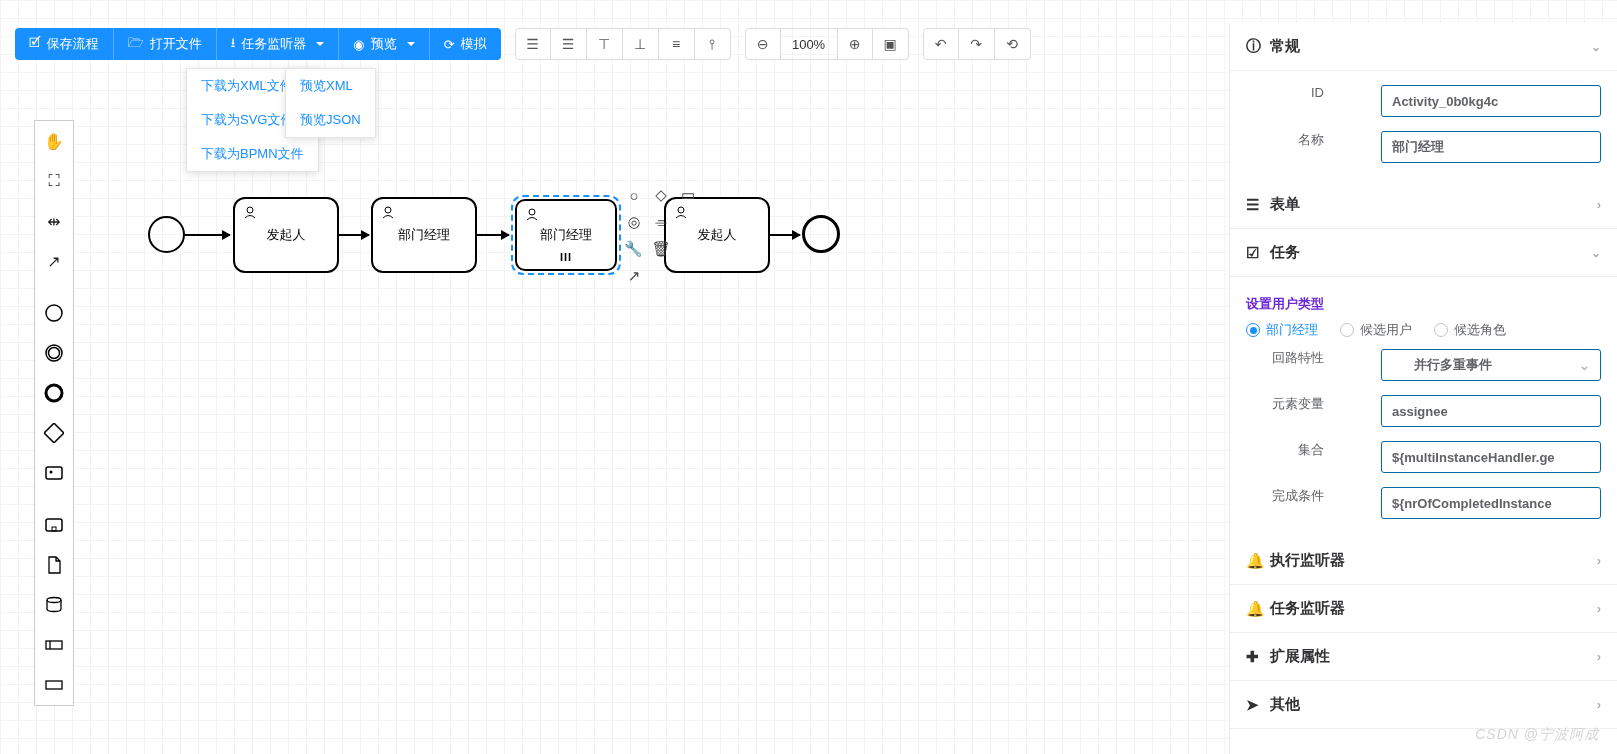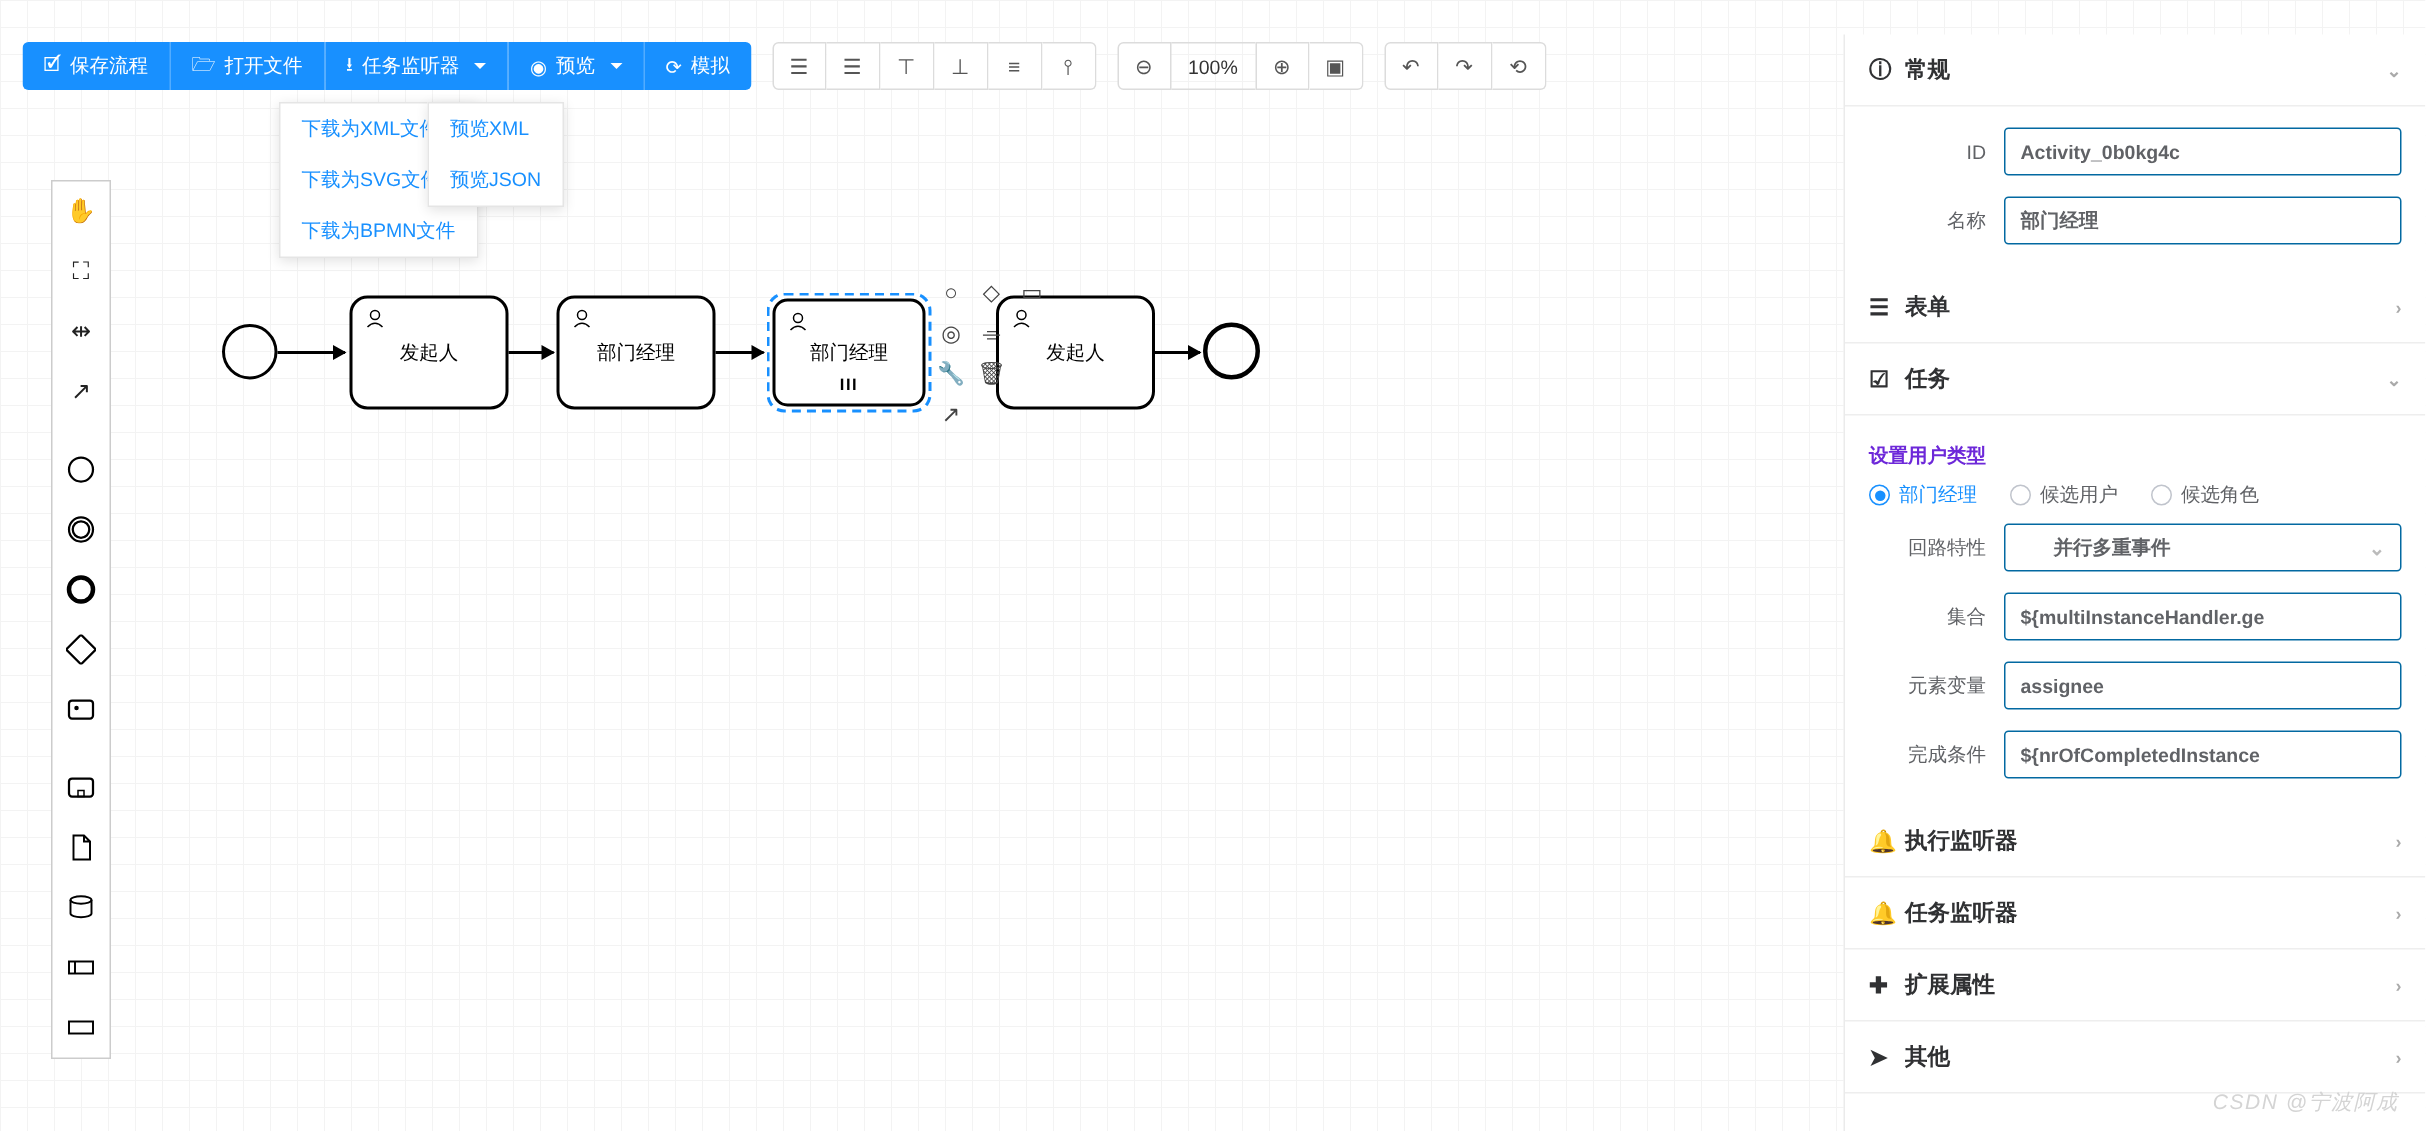--- a/index.html
+++ b/index.html
@@ -42,21 +42,21 @@
 .arrow::after { content:""; position:absolute; right:-1px; top:-4px; border-left:9px solid #000; border-top:5px solid transparent; border-bottom:5px solid transparent; }
 
 .ctx-pad { position:absolute; top:184px; left:623px; display:grid; grid-template-columns: 22px 22px 22px; gap:5px; }
 .ctx-pad span { width:22px; height:22px; display:inline-flex; align-items:center; justify-content:center; font-size:15px; color:#444; cursor:pointer; }
 
 .side-panel { position:absolute; top:23px; right:0; bottom:0; width:388px; border-left:1px solid #ebebeb; background:#fff; overflow-y:auto; }
 .sec-hdr { display:flex; align-items:center; padding: 14px 16px; font-size:15px; font-weight:600; color:#303133; border-bottom:1px solid #eee; }
 .sec-hdr .icon { margin-right:8px; width:16px; display:inline-flex; }
 .sec-hdr .chev { margin-left:auto; color:#aaa; font-size:12px; }
 .sec-body { padding: 14px 16px 4px; }
-.form-row { display:flex; align-items:center; margin-bottom:14px; font-size:13px; }
+.form-row { display:flex; margin-bottom:14px; font-size:13px;gap:45px; }
 .form-row label { width:90px; text-align:right; padding-right:12px; color:#606266; }
 .form-row input, .form-row .select { flex:1; height:32px; border:1px solid #0369a1; border-radius:3px; padding:0 10px; font-size:13px; color:#606266;font-weight:bold; }
 .form-row .select { display:flex; align-items:center; justify-content:space-between;padding-left:32px; }
 .sub-title { font-size:13px; font-weight:700; color:#6d28d9; margin:4px 0 8px; }
 .radios { display:flex; gap:22px; align-items:center; font-size:13px; margin-bottom:10px; }
 .radio { display:inline-flex; align-items:center; gap:6px; cursor:pointer; color:#606266; }
 .radio .dot { width:14px; height:14px; border:1px solid #c0c4cc; border-radius:50%; display:inline-flex; align-items:center; justify-content:center; }
 .radio.checked { color:#1890ff; }
 .radio.checked .dot { border-color:#1890ff; }
 .radio.checked .dot::after { content:""; width:7px; height:7px; background:#1890ff; border-radius:50%; }
@@ -292,28 +292,28 @@
         </span>
     </div>
     <div class="form-row">
       <label>回路特性</label>
       <div class="select">
           <span>并行多重事件</span>
           <span style="color:#bbb">⌄</span>
         </div>
     </div>
     <div class="form-row">
+      <label>元素变量</label>
+      <input value="assignee" style="">
+    </div>
+    <div class="form-row">
       <label>集合</label>
       <input value="${multiInstanceHandler.ge" style="">
     </div>
     <div class="form-row">
-      <label>元素变量</label>
-      <input value="assignee" style="">
-    </div>
-    <div class="form-row">
       <label>完成条件</label>
       <input value="${nrOfCompletedInstance" style="">
     </div>
   </div>
 
   <div class="sec-hdr">
     <span class="icon">🔔</span>
     <span>执行监听器</span>
     <span class="chev">›</span>
   </div>

